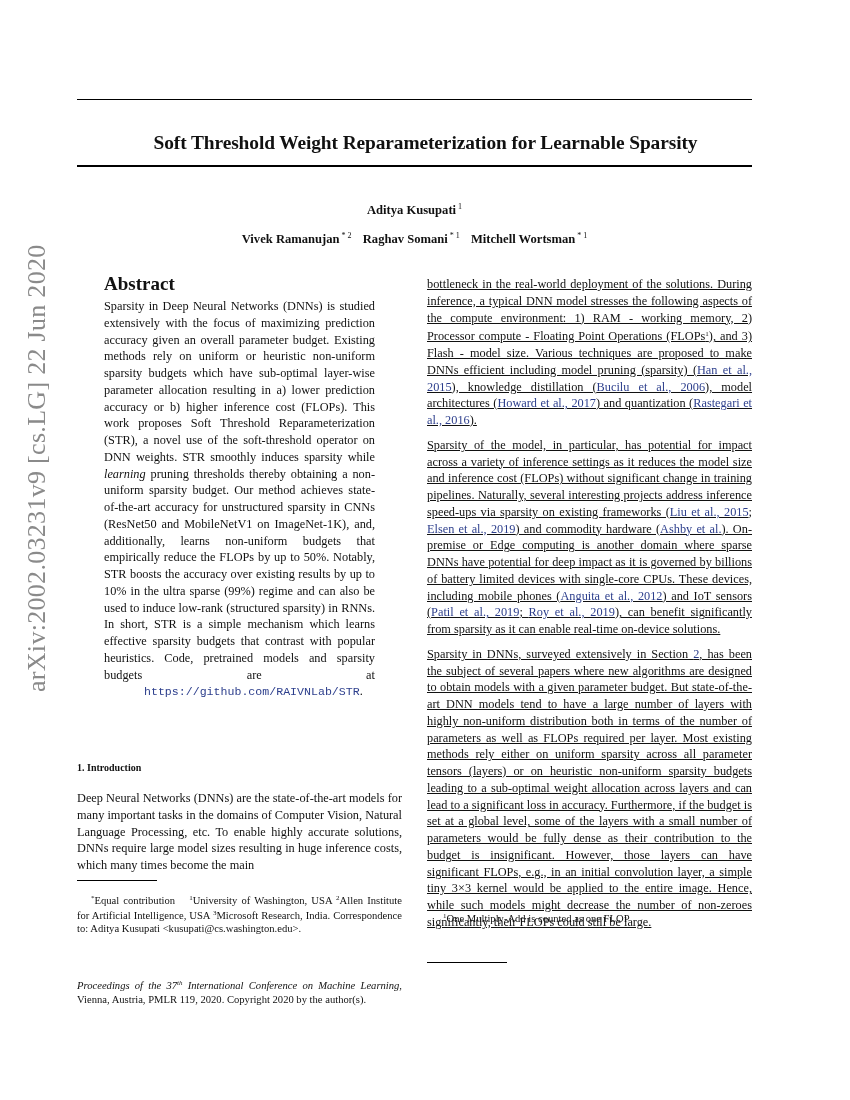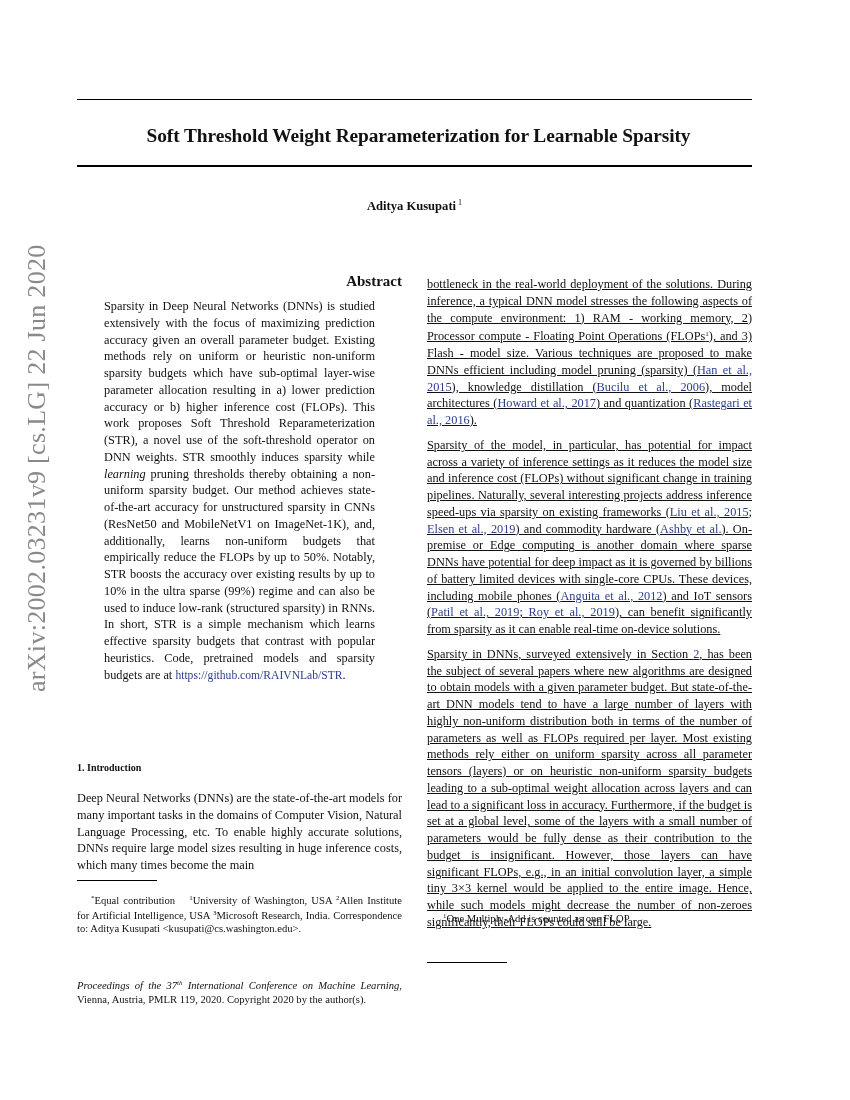--- a/index.html
+++ b/index.html
@@ -4,55 +4,60 @@
 <style>
   html, body { margin: 0; padding: 0; background: #ffffff; }
   body { width: 850px; height: 1100px; position: relative; overflow: hidden;
          font-family: "Liberation Serif", "DejaVu Serif", serif; color: #111; }
   .rule { position: absolute; left: 77px; width: 675px; background: #000; }
   .rule-top { top: 99px; height: 1px; }
   .rule-bottom { top: 165px; height: 2px; }
   .title { position: absolute; top: 121px; left: 77px; width: 675px; text-align: center;
            font-weight: bold; font-size: 19.4px; letter-spacing: -0.1px; }
   .authors { position: absolute; top: 194px; left: 77px; width: 675px; text-align: center;
-             font-weight: bold; font-size: 12.6px; line-height: 18px; }
+             font-weight: bold; font-size: 12.6px; line-height: 25px; }
   .authors sup { font-weight: normal; font-size: 8px; vertical-align: 5px; margin-left: 2px; }
   .authors .gap { display: inline-block; width: 8px; }
   .arxiv { position: absolute; left: 22px; top: 692px; transform-origin: 0 0; transform: rotate(-90deg);
            font-family: "Liberation Serif", "DejaVu Serif", serif; font-size: 26px; color: #8a8a8a;
            white-space: nowrap; letter-spacing: 0.3px; }
   .col { position: absolute; font-size: 12.3px; line-height: 16.75px; text-align: justify; }
-  .abstract-head { position: absolute; top: 273px; left: 104px; width: 298px; text-align: right;
-                   font-weight: bold; font-size: 15px; }
+  .abstract-head { position: absolute; top: 273px; left: 104px; width: 298px; text-align: left;
+                   font-weight: bold; font-size: 19px; }
   .abstract { top: 298px; left: 104px; width: 271px; }
-  .abstract .mono { font-family: Liberation Serif, serif; color: #2c3e8c; font-size: 11.6px; }
+  .abstract .mono { font-family: Liberation Mono, monospace; color: #2c3e8c; font-size: 11.6px; margin-left: 40px; }
   .sec-head { position: absolute; top: 762px; left: 77px; font-weight: bold; font-size: 10px; }
   .intro-left { top: 790px; left: 77px; width: 325px; }
   .fn-rule { position: absolute; height: 1px; background: #000; width: 80px; }
   .fn-left { position: absolute; top: 884px; left: 77px; width: 325px; font-size: 10.6px; line-height: 13.2px; text-align: justify; margin-top: 8px; }
   .fn-left sup { font-size: 7px; vertical-align: 4px; }
   .proc { position: absolute; top: 976px; left: 77px; width: 325px; font-size: 10.6px; line-height: 14px; text-align: justify; }
   .proc sup { font-size: 7px; vertical-align: 4px; font-style: italic; }
   .right { left: 427px; width: 325px; }
   .p { margin: 0 0 8px 0; text-decoration: underline; }
   .cite { color: #2c3e8c; }
   .right sup { font-size: 7px; vertical-align: 4px; }
   .fn-right { position: absolute; top: 910px; left: 427px; width: 325px; font-size: 10.6px; line-height: 13px; padding-left: 16px; box-sizing: border-box; }
   .fn-right sup { font-size: 7px; vertical-align: 4px; }
 </style>
 </head>
 <body>
 
 <div class="rule rule-top"></div>
-<h1 class="title" style="margin:4px">Soft Threshold Weight Reparameterization for Learnable Sparsity</h1>
+<h1 class="title" style="margin:11px">Soft Threshold Weight Reparameterization for Learnable Sparsity</h1>
 <div class="rule rule-bottom"></div>
 
 <div class="authors">
   <div>
     <span>Aditya Kusupati</span><sup>1</sup>
+  </div>
+  <div>
+    <span>Vivek Ramanujan</span><sup>* 2</sup><span class="gap"></span>
+    <span>Raghav Somani</span><sup>* 1</sup><span class="gap"></span>
+    <span>Mitchell Wortsman</span><sup>* 1</sup>
   </div>
 </div>
 
 <div class="arxiv">arXiv:2002.03231v9  [cs.LG]  22 Jun 2020</div>
 
 <div class="abstract-head">Abstract</div>
 <div class="col abstract">
   <span>Sparsity in Deep Neural Networks (DNNs) is studied extensively with the focus of maximizing prediction accuracy given an overall parameter budget. Existing methods rely on uniform or heuristic non-uniform sparsity budgets which have sub-optimal layer-wise parameter allocation resulting in a) lower prediction accuracy or b) higher inference cost (FLOPs). This work proposes Soft Threshold Reparameterization (STR), a novel use of the soft-threshold operator on DNN weights. STR smoothly induces sparsity while </span><i>learning</i><span> pruning thresholds thereby obtaining a non-uniform sparsity budget. Our method achieves state-of-the-art accuracy for unstructured sparsity in CNNs (ResNet50 and MobileNetV1 on ImageNet-1K), and, additionally, learns non-uniform budgets that empirically reduce the FLOPs by up to 50%. Notably, STR boosts the accuracy over existing results by up to 10% in the ultra sparse (99%) regime and can also be used to induce low-rank (structured sparsity) in RNNs. In short, STR is a simple mechanism which learns effective sparsity budgets that contrast with popular heuristics. Code, pretrained models and sparsity budgets are at </span><span class="mono">https://github.com/RAIVNLab/STR</span><span>.</span>
 </div>
 

